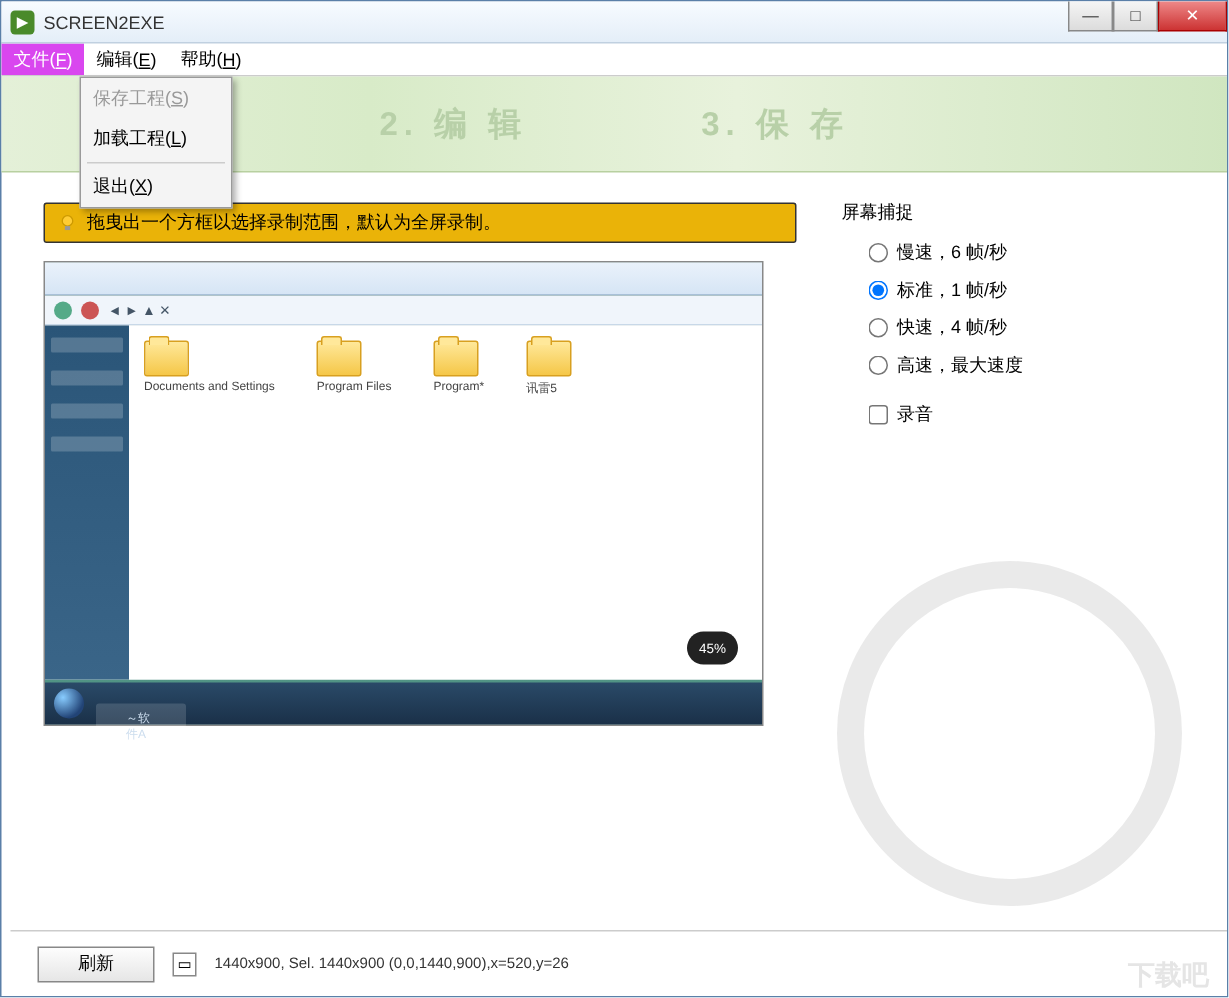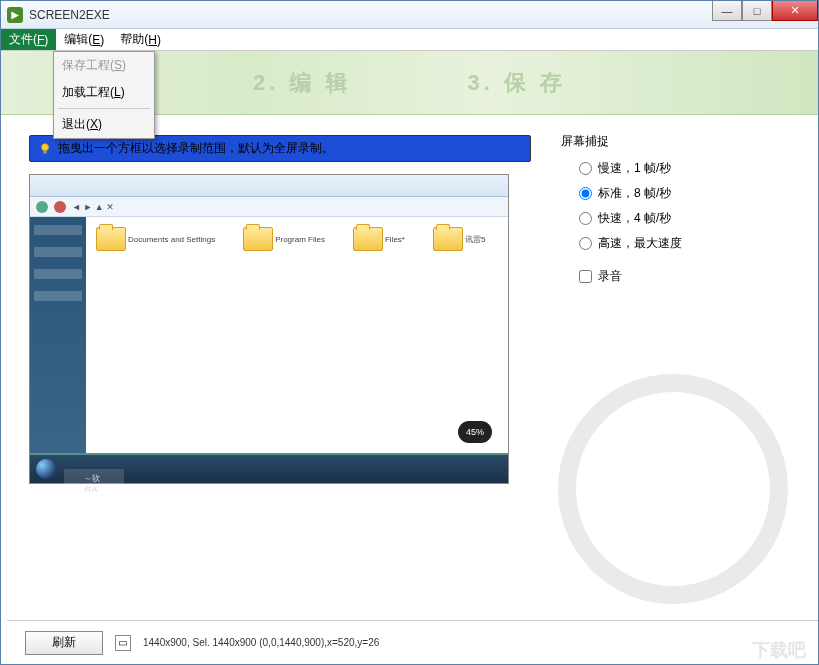--- a/index.html
+++ b/index.html
@@ -6,40 +6,40 @@
 body { font-family: "Microsoft YaHei", "SimSun", Tahoma, sans-serif; font-size: 12px; background: #fff; }
 .window { width: 819px; height: 665px; border: 1px solid #5a7fa8; position: relative; background: #fff; }
 .titlebar { height: 28px; background: linear-gradient(#f7fbff, #e4eef8); border-bottom: 1px solid #c0d0e0; display: flex; align-items: center; padding-left: 6px; position: relative; }
 .titlebar .icon { width: 16px; height: 16px; background: #4a8a2a; border-radius: 3px; margin-right: 6px; display: flex; align-items: center; justify-content: center; color: #fff; font-size: 10px; }
 .titlebar .title { font-size: 12px; color: #333; text-align: center; }
 .win-controls { position: absolute; right: 0; top: 0; display: flex; }
 .win-btn { width: 30px; height: 20px; border: 1px solid #888; background: linear-gradient(#f5f5f5,#dcdcdc); display: flex; align-items: center; justify-content: center; font-size: 11px; color: #333; border-top: none; }
 .win-btn.close { width: 46px; background: linear-gradient(#e88,#c33); color: #fff; border-color: #a00; }
 .menubar { height: 22px; background: #fff; border-bottom: 1px solid #ccc; display: flex; align-items: stretch; }
 .menu-item { padding: 0 8px; display: flex; align-items: center; cursor: default; }
-.menu-item.active { background: #15803d; color: #fff; }
+.menu-item.active { background: #d946ef; color: #fff; }
 .dropdown { position: absolute; top: 50px; left: 4px; width: 102px; background: #f4f4f4; border: 1px solid #9a9a9a; box-shadow: 2px 2px 4px rgba(0,0,0,.3); z-index: 100; margin-left: 48px; }
 .dropdown-item { padding: 5px 8px; cursor: default; }
 .dropdown-item.disabled { color: #999; }
 .dropdown-sep { height: 1px; background: #ccc; margin: 2px 4px; }
 .step-banner { height: 64px; background: linear-gradient(90deg, #e4f0d8 0%, #d8ebc8 30%, #e8f2dc 60%, #d0e6c0 100%); border-bottom: 1px solid #b8d0a0; display: flex; align-items: center; justify-content: center; gap: 116px; position: relative; }
 .step-banner .step { font-size: 22px; font-weight: bold; color: #b8d0a8; letter-spacing: 4px; }
 .main-area { display: flex; height: 506px; }
 .left-panel { width: 540px; padding: 20px 10px 10px 28px; position: relative; }
-.tip-bar { border: 1px solid #333; border-radius: 2px; padding: 4px 8px; display: flex; align-items: center; gap: 6px; margin-bottom: 12px; background: #1d4ed8; }
+.tip-bar { border: 1px solid #333; border-radius: 2px; padding: 4px 8px; display: flex; align-items: center; gap: 6px; margin-bottom: 12px; background: #eab308; }
 .tip-bar .bulb { width: 14px; height: 14px; display: inline-block; }
 .preview { border: 1px solid #888; width: 480px; height: 310px; position: relative; background: linear-gradient(180deg,#3a6a5a 0%, #2d5048 40%, #58a090 100%); }
 .preview-top { height: 22px; background: linear-gradient(#eaf2fb,#d6e5f5); border-bottom: 1px solid #a8c0d8; }
 .preview-toolbar { height: 20px; background: #f0f5fb; border-bottom: 1px solid #c8d8e8; display:flex; align-items:center; gap:6px; padding:0 6px; font-size:9px; color:#456; }
 .preview-toolbar .dot{width:12px;height:12px;border-radius:6px;background:#5a8;}
 .preview-body { display: flex; height: 236px; background: #fff; }
 .preview-side { width: 56px; background: linear-gradient(180deg,#2a5578,#3a6588); display:flex; flex-direction:column; gap:12px; padding:8px 4px; }
 .preview-side div{height:10px;background:rgba(255,255,255,.2);border-radius:1px;}
 .preview-files { flex:1; background:#fff; display:flex; gap:28px; padding:10px; align-items:flex-start; }
-.folder { display:flex; align-items:center; gap:2px; font-size:8px; color:#444; }
+.folder { display:flex; flex-direction:column; gap:2px; font-size:8px; color:#444; }
 .folder .foldericon { width:30px; height:24px; background:linear-gradient(#ffe89a,#f5c748); border-radius:2px; border:1px solid #d8a020; position:relative; }
 .folder .foldericon::before{content:"";position:absolute;top:-4px;left:2px;width:12px;height:5px;background:#ffe89a;border:1px solid #d8a020;border-bottom:none;border-radius:2px 2px 0 0;}
 .preview-taskbar { position:absolute; bottom:0; left:0; right:0; height:28px; background:linear-gradient(#2a4a68,#1a3048); display:flex; align-items:center; padding:0 6px; gap:8px; }
 .start-orb{width:20px;height:20px;border-radius:10px;background:radial-gradient(circle at 30% 30%, #8cf, #247 70%);}
 .task-item{height:30px;width:60px;background:rgba(255,255,255,.15);border-radius:2px;font-size:8px;color:#cde;display:flex;align-items:center;padding:0 20px;margin-top:30px;}
 .preview-round{position:absolute;right:16px;bottom:40px;width:34px;height:22px;border-radius:11px;background:#222;color:#fff;font-size:9px;display:flex;align-items:center;justify-content:center;}
 .right-panel { flex:1; padding: 18px 20px; }
 .group-title { font-size: 12px; margin-bottom: 10px; }
 .radio-group { padding-left: 18px; display:flex; flex-direction:column; gap:8px; margin-bottom:16px; }
 .radio-row, .check-row { display:flex; align-items:center; gap:6px; font-size:12px; }
@@ -117,46 +117,46 @@
             <div class="folder">
                 <div class="foldericon"></div>
                 <span>Documents and Settings</span>
               </div>
             <div class="folder">
                 <div class="foldericon"></div>
                 <span>Program Files</span>
               </div>
             <div class="folder">
                 <div class="foldericon"></div>
-                <span>Files*</span>
+                <span>Program*</span>
               </div>
             <div class="folder">
                 <div class="foldericon"></div>
                 <span>讯雷5</span>
               </div>
           </div>
         </div>
         <div class="preview-round">45%</div>
         <div class="preview-taskbar">
           <div class="start-orb"></div>
           <div class="task-item">～软件A</div>
         </div>
       </div>
     </div>
 
     <div class="right-panel">
       <div class="group-title">屏幕捕捉</div>
       <div class="radio-group">
         <label class="radio-row">
             <input type="radio" name="spd" style="">
-            <span>慢速，1 帧/秒</span>
+            <span>慢速，6 帧/秒</span>
           </label>
         <label class="radio-row">
             <input type="radio" name="spd" checked="" style="">
-            <span>标准，8 帧/秒</span>
+            <span>标准，1 帧/秒</span>
           </label>
         <label class="radio-row">
             <input type="radio" name="spd" style="">
             <span>快速，4 帧/秒</span>
           </label>
         <label class="radio-row">
             <input type="radio" name="spd" style="">
             <span>高速，最大速度</span>
           </label>
       </div>

